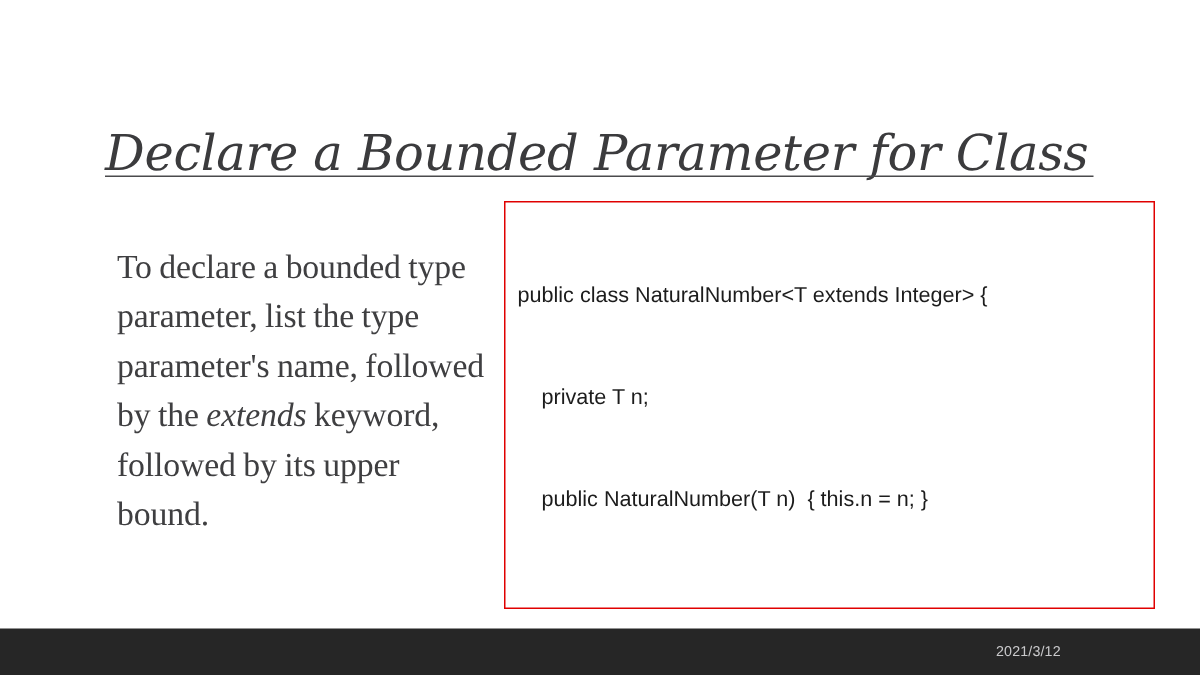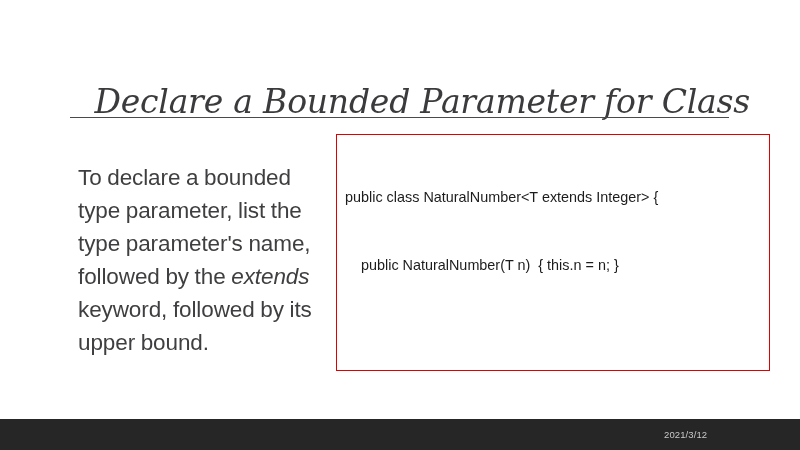--- a/index.html
+++ b/index.html
@@ -28,55 +28,54 @@
     top: 58px;
     width: 680px;
     font-family: "DejaVu Serif", "Liberation Serif", serif;
     font-style: italic;
     font-weight: 400;
     font-size: 33px;
     line-height: 44px;
     letter-spacing: -0.2px;
     color: #3b3b3d;
     white-space: nowrap;
-    text-align: right;
   }
   .title-rule {
     position: absolute;
     left: 70px;
     top: 117px;
     width: 659px;
     height: 1px;
     background: #4a4a4c;
   }
 
   
   .body-text {
     position: absolute;
     left: 78px;
     top: 138px;
     width: 252px;
-    font-family: Liberation Sans, sans-serif;
+    font-family: Liberation Serif, serif;
     font-size: 22.5px;
     line-height: 33px;
     color: #3f3f41;
     letter-spacing: -0.1px;
     word-spacing: -0.5px;
   }
   .body-text .ital {
     font-style: italic;
   }
 
   
   .code-box {
     position: absolute;
     left: 336px;
     top: 134px;
     width: 434px;
-    height: 237px;
+    height: 272px;
     border: 1px solid #e00000;
     background: #ffffff;
     box-sizing: border-box;
     overflow: hidden;
   }
   .code-lines {
     position: absolute;
     left: 8px;
     top: 6px;
     right: 2px;
@@ -118,20 +117,21 @@
 
   <h1 class="slide-title">Declare a Bounded Parameter for Class</h1>
 
   <div class="title-rule"></div>
 
   <p class="body-text"><span>To declare a bounded type parameter, list the type parameter's name, followed by the </span><span class="ital">extends</span><span> keyword, followed by its upper bound.</span></p>
 
   <div class="code-box">
     <div class="code-lines">
       <div class="code-line">public class NaturalNumber&lt;T extends Integer&gt; {</div>
+      <div class="code-line">    private T n;</div>
       <div class="code-line">    public NaturalNumber(T n)  { this.n = n; }</div>
       
       
       
       
       
       
       
     </div>
   </div>

